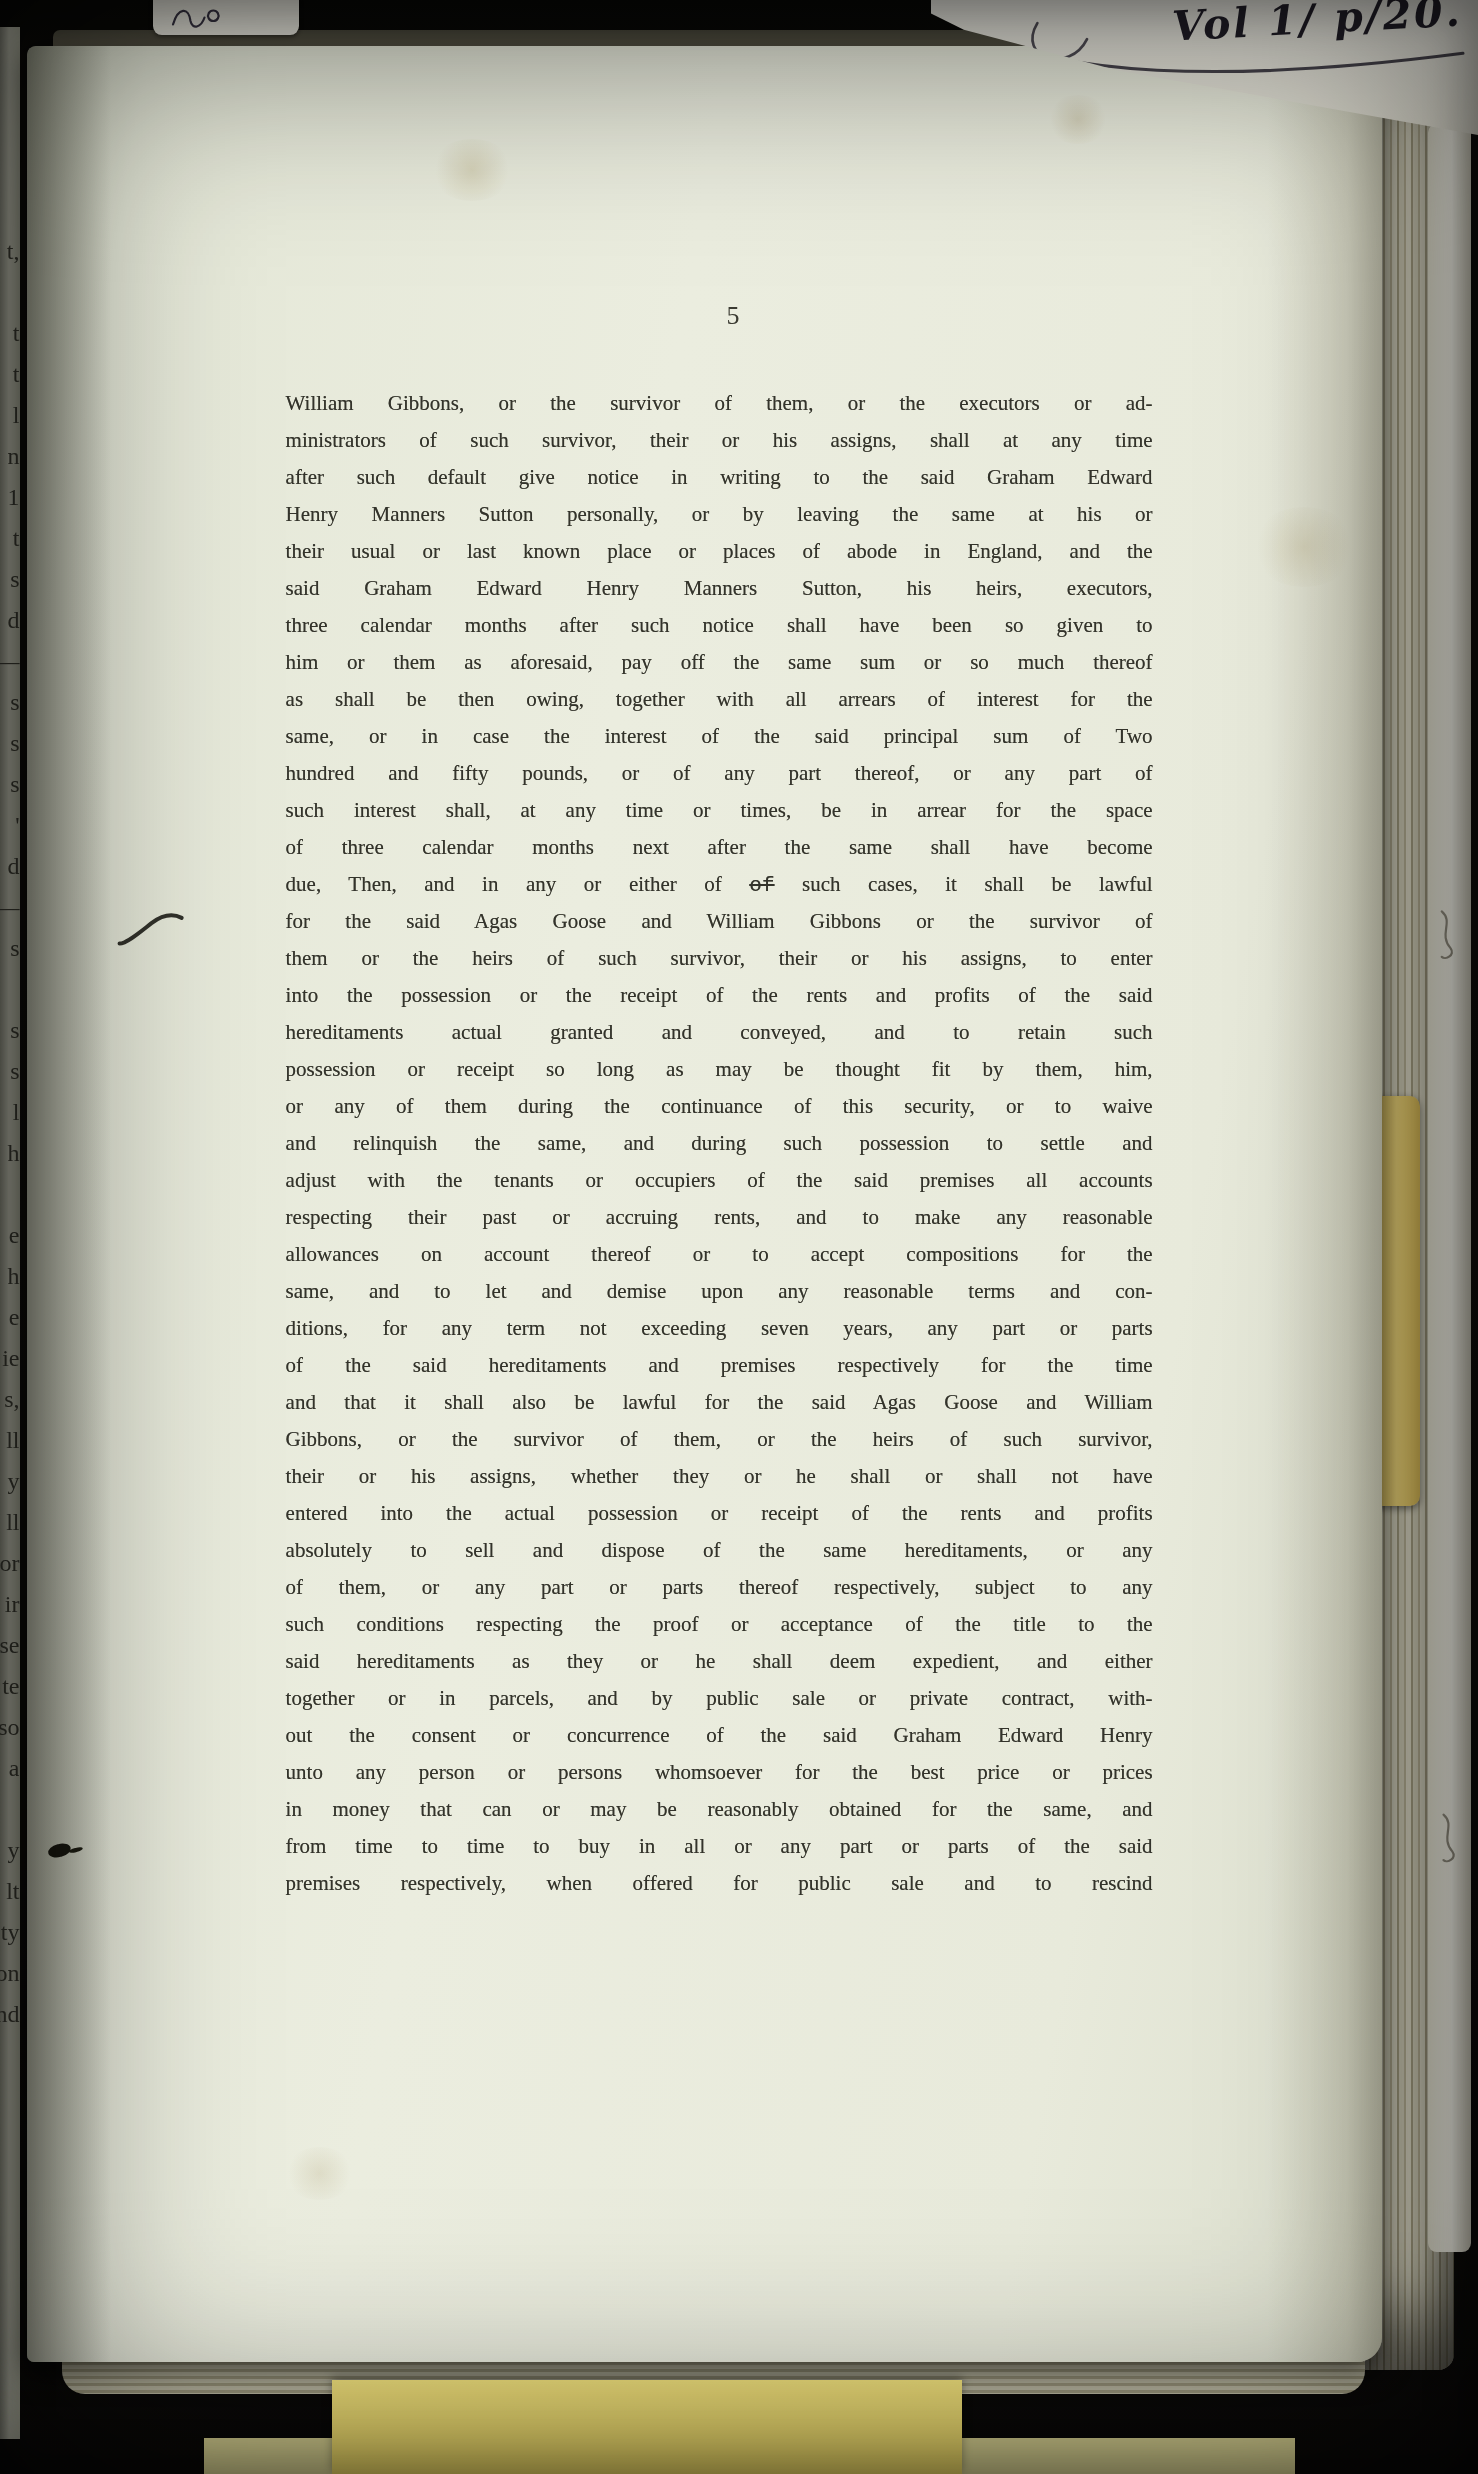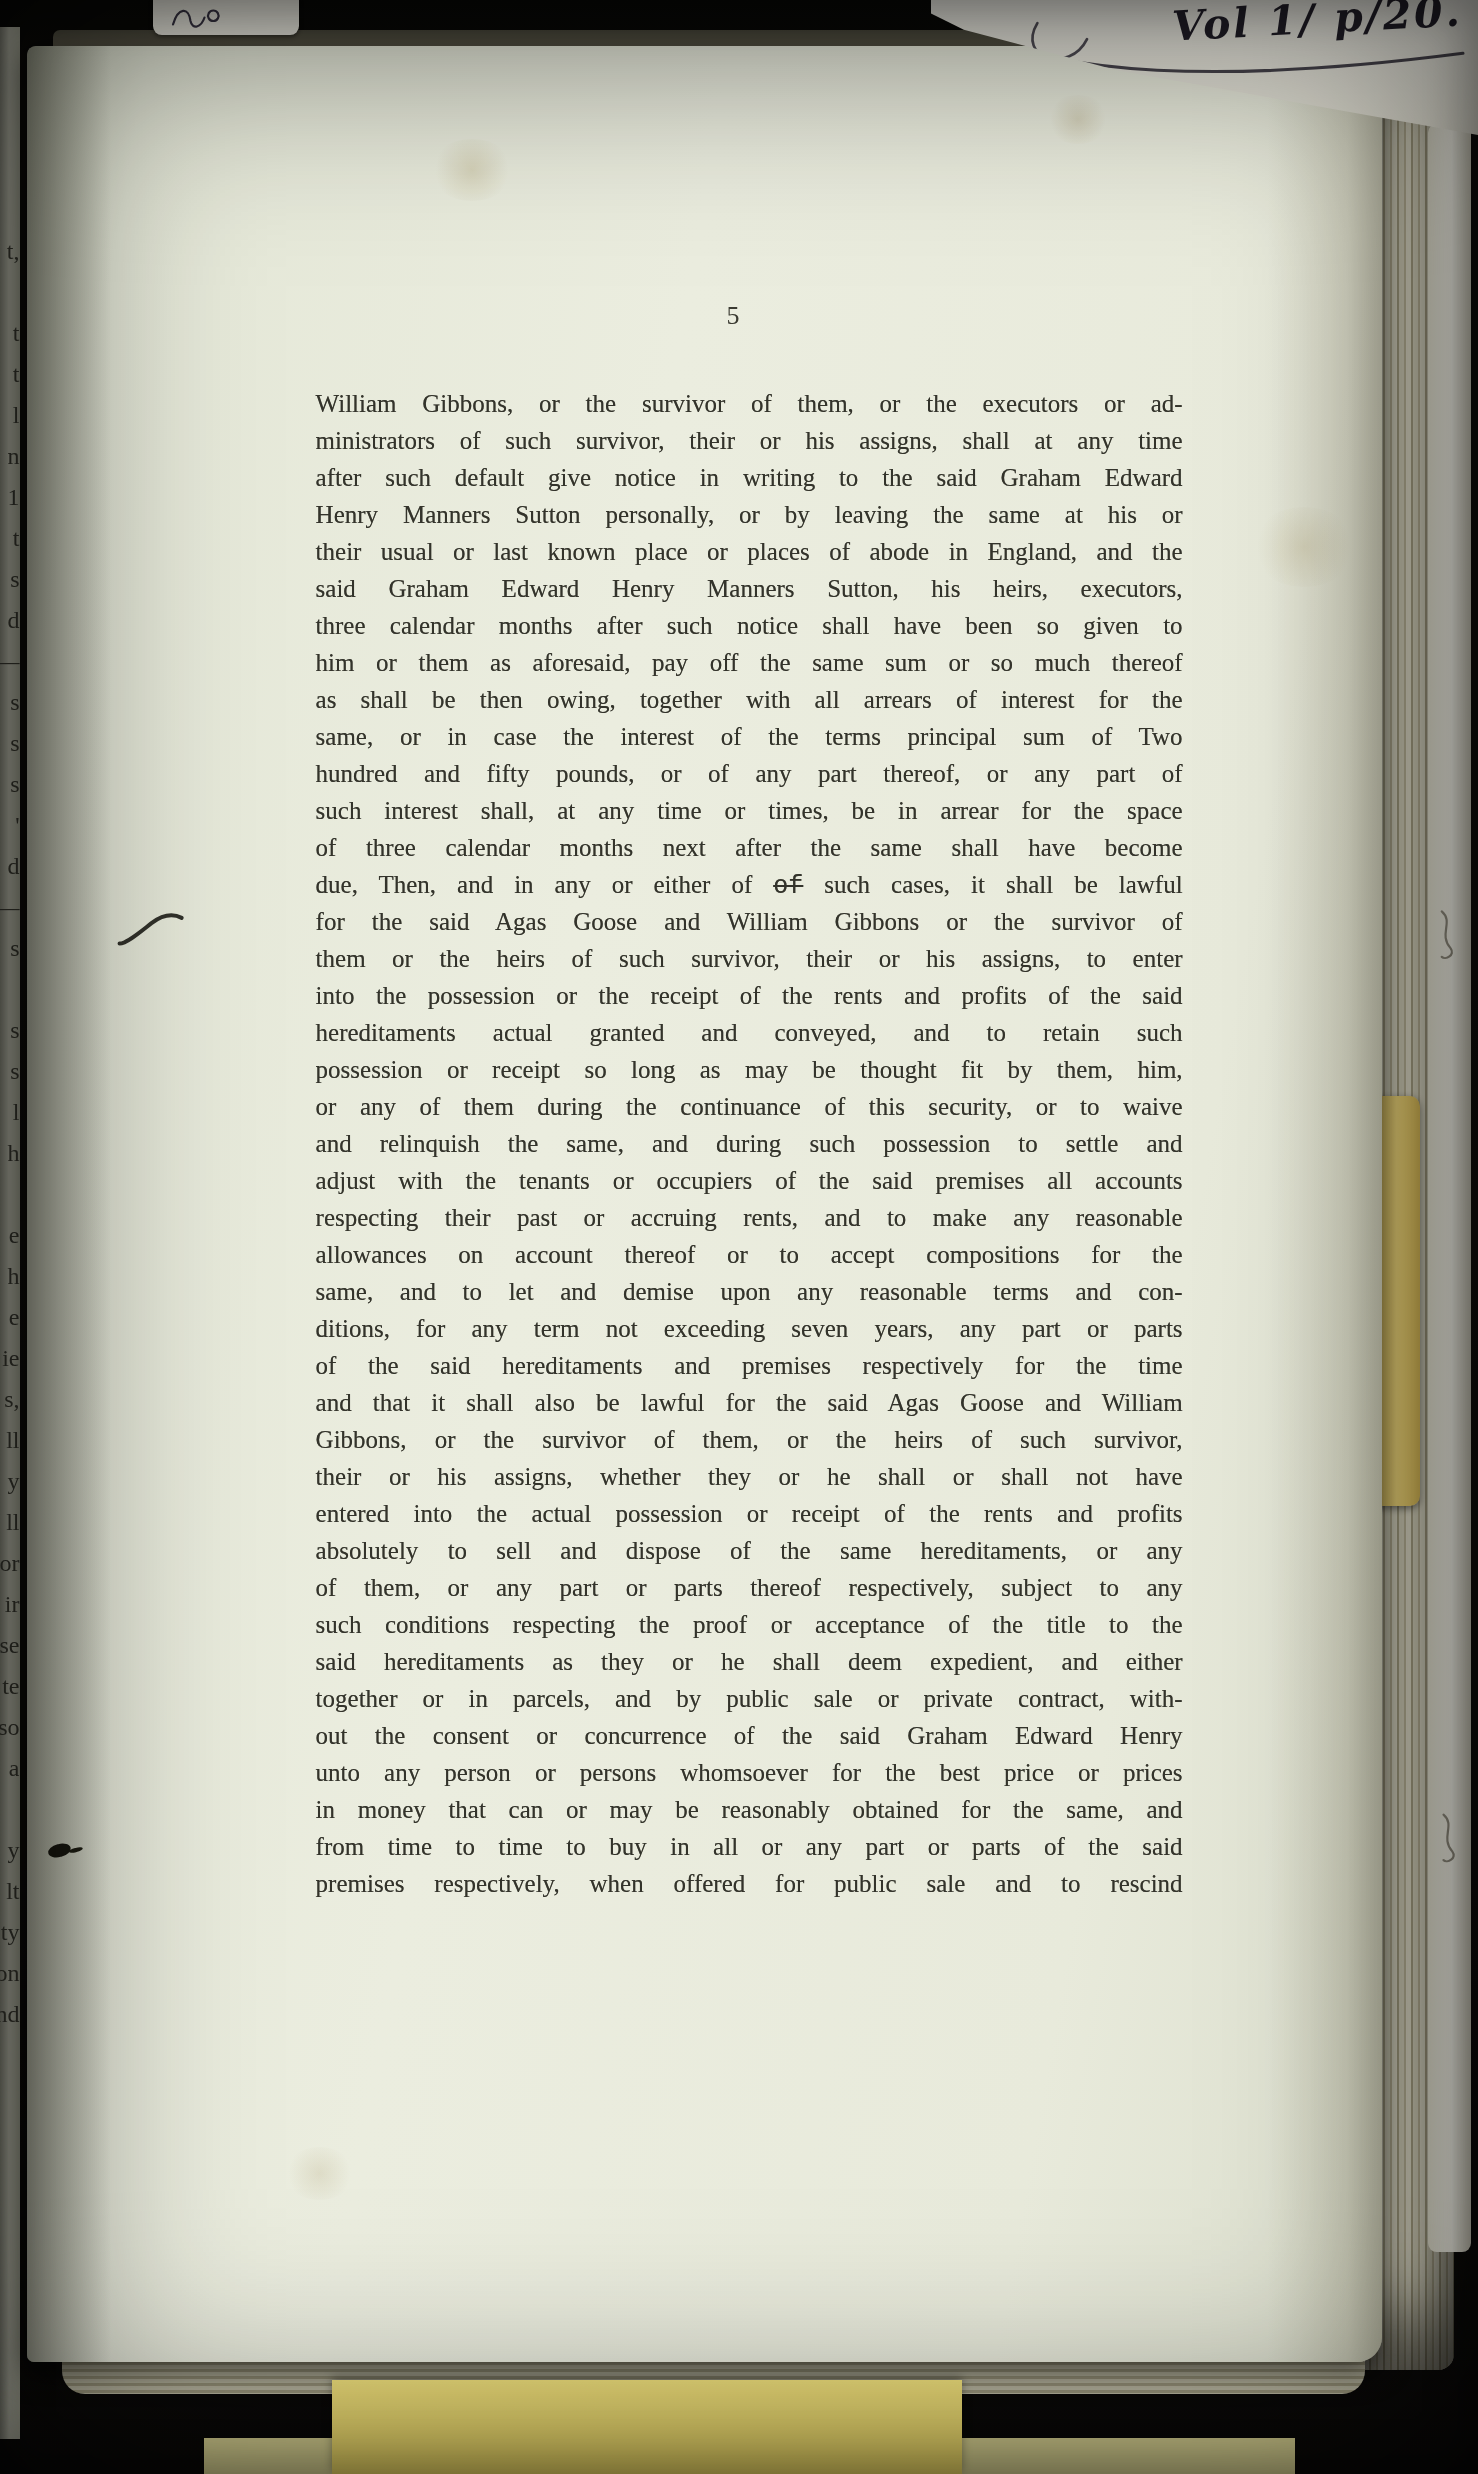--- a/index.html
+++ b/index.html
@@ -41,22 +41,22 @@
     box-shadow:0 8.9px 30px rgba(0,0,0,.65);
   }
   .page::before{content:"";position:absolute;left:0;top:0;bottom:0;width:84px;
     background:linear-gradient(90deg,rgba(45,45,32,.45),rgba(45,45,32,0));
     border-radius:8.9px 0 0 7px;}
   .page::after{content:"";position:absolute;right:0;top:0;bottom:0;width:115px;
     background:linear-gradient(90deg,rgba(110,100,65,0),rgba(110,100,65,.16) 70%,rgba(80,72,45,.3));
     border-radius:0 17.7px 25px 0;}
   .page-number{position:absolute;left:273px;top:255px;width:867px;text-align:center;
     font-size:26px;color:#3b3b32;}
-  .body-text{position:absolute;left:289px;top:339px;width:867px;
-    font-size:25px;line-height:37px;color:#33332b;
+  .body-text{position:absolute;left:259px;top:339px;width:867px;
+    font-size:21px;line-height:37px;color:#33332b;
     text-shadow:0 0 0.4px rgba(40,40,30,.55);}
   .text-line{text-align:justify;text-align-last:justify;height:37px;overflow:visible;}
   .text-line s{text-decoration:line-through;text-decoration-thickness:2.2px;font-family:Liberation Mono, monospace;}
   .tick{position:absolute;left:89px;top:862px;}
   .ink-blot{position:absolute;left:21px;top:1798px;width:23px;height:13.3px;
     background:#17160f;border-radius:50%;transform:rotate(-14deg);
     box-shadow:16px 3.5px 0 -4.4px #1d1c12;}
   .stain{position:absolute;border-radius:50%;pointer-events:none;}
   .s1{left:403px;top:93px;width:84px;height:62px;background:radial-gradient(circle,rgba(150,125,60,.2),rgba(150,125,60,0) 70%);}
   .s2{left:1020px;top:49px;width:62px;height:49px;background:radial-gradient(circle,rgba(140,115,55,.18),rgba(140,115,55,0) 70%);}
@@ -162,21 +162,21 @@
     <div class="body-text">
         <div class="text-line">William Gibbons, or the survivor of them, or the executors or ad-</div>
         <div class="text-line">ministrators of such survivor, their or his assigns, shall at any time</div>
         <div class="text-line">after such default give notice in writing to the said Graham Edward</div>
         <div class="text-line">Henry Manners Sutton personally, or by leaving the same at his or</div>
         <div class="text-line">their usual or last known place or places of abode in England, and the</div>
         <div class="text-line">said Graham Edward Henry Manners Sutton, his heirs, executors,</div>
         <div class="text-line">three calendar months after such notice shall have been so given to</div>
         <div class="text-line">him or them as aforesaid, pay off the same sum or so much thereof</div>
         <div class="text-line">as shall be then owing, together with all arrears of interest for the</div>
-        <div class="text-line">same, or in case the interest of the terms principal sum of Two</div>
+        <div class="text-line">same, or in case the interest of the said principal sum of Two</div>
         <div class="text-line">hundred and fifty pounds, or of any part thereof, or any part of</div>
         <div class="text-line">such interest shall, at any time or times, be in arrear for the space</div>
         <div class="text-line">of three calendar months next after the same shall have become</div>
         <div class="text-line">due, Then, and in any or either of <s>of</s> such cases, it shall be lawful</div>
         <div class="text-line">for the said Agas Goose and William Gibbons or the survivor of</div>
         <div class="text-line">them or the heirs of such survivor, their or his assigns, to enter</div>
         <div class="text-line">into the possession or the receipt of the rents and profits of the said</div>
         <div class="text-line">hereditaments actual granted and conveyed, and to retain such</div>
         <div class="text-line">possession or receipt so long as may be thought fit by them, him,</div>
         <div class="text-line">or any of them during the continuance of this security, or to waive</div>

